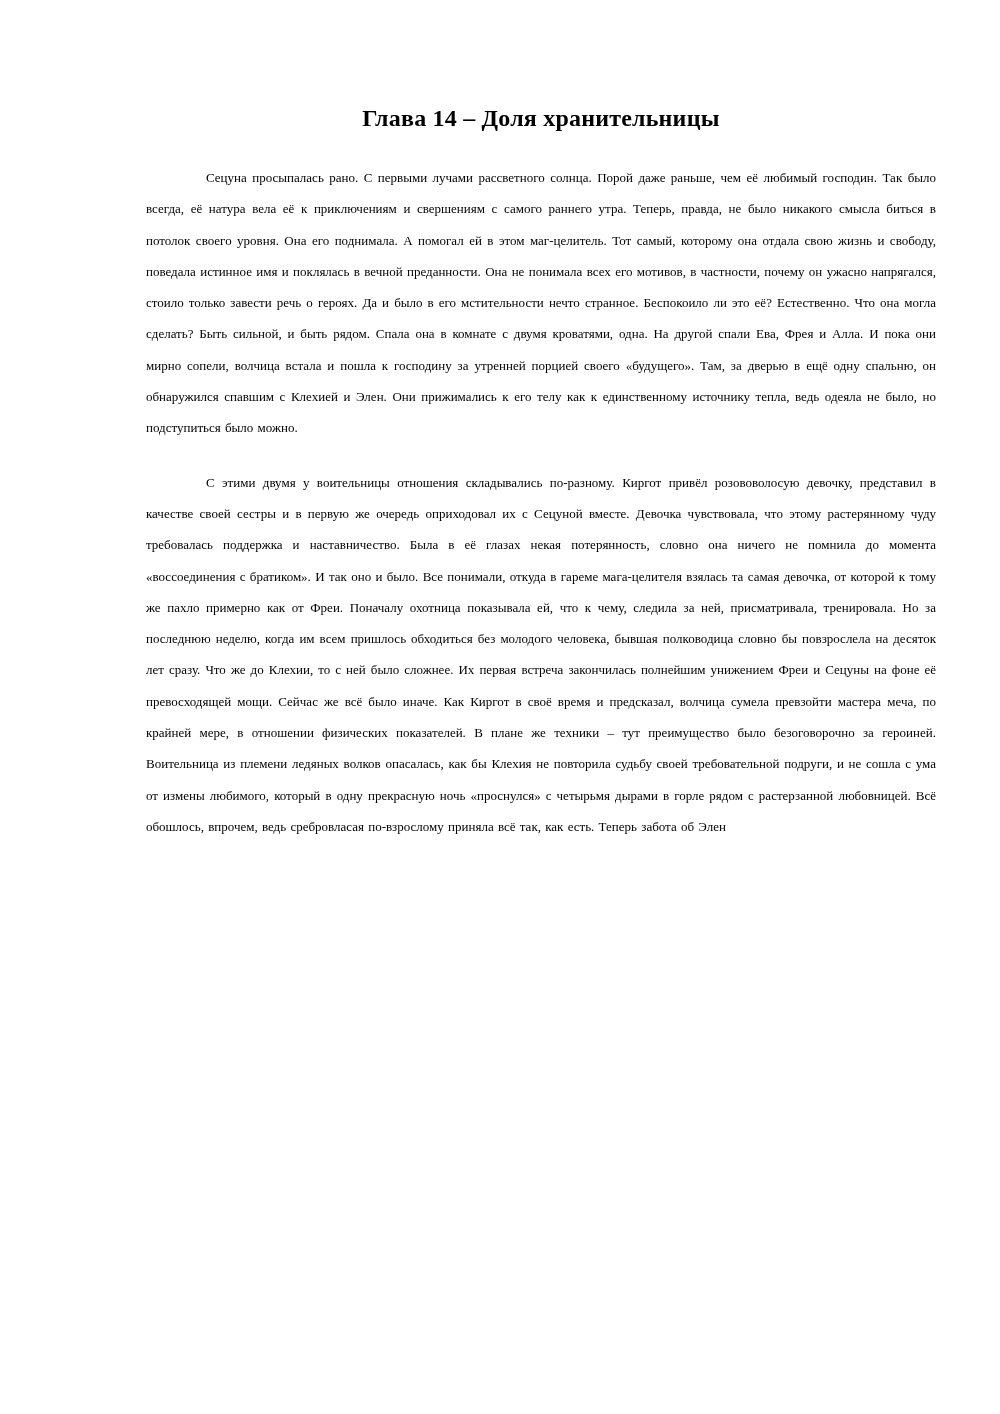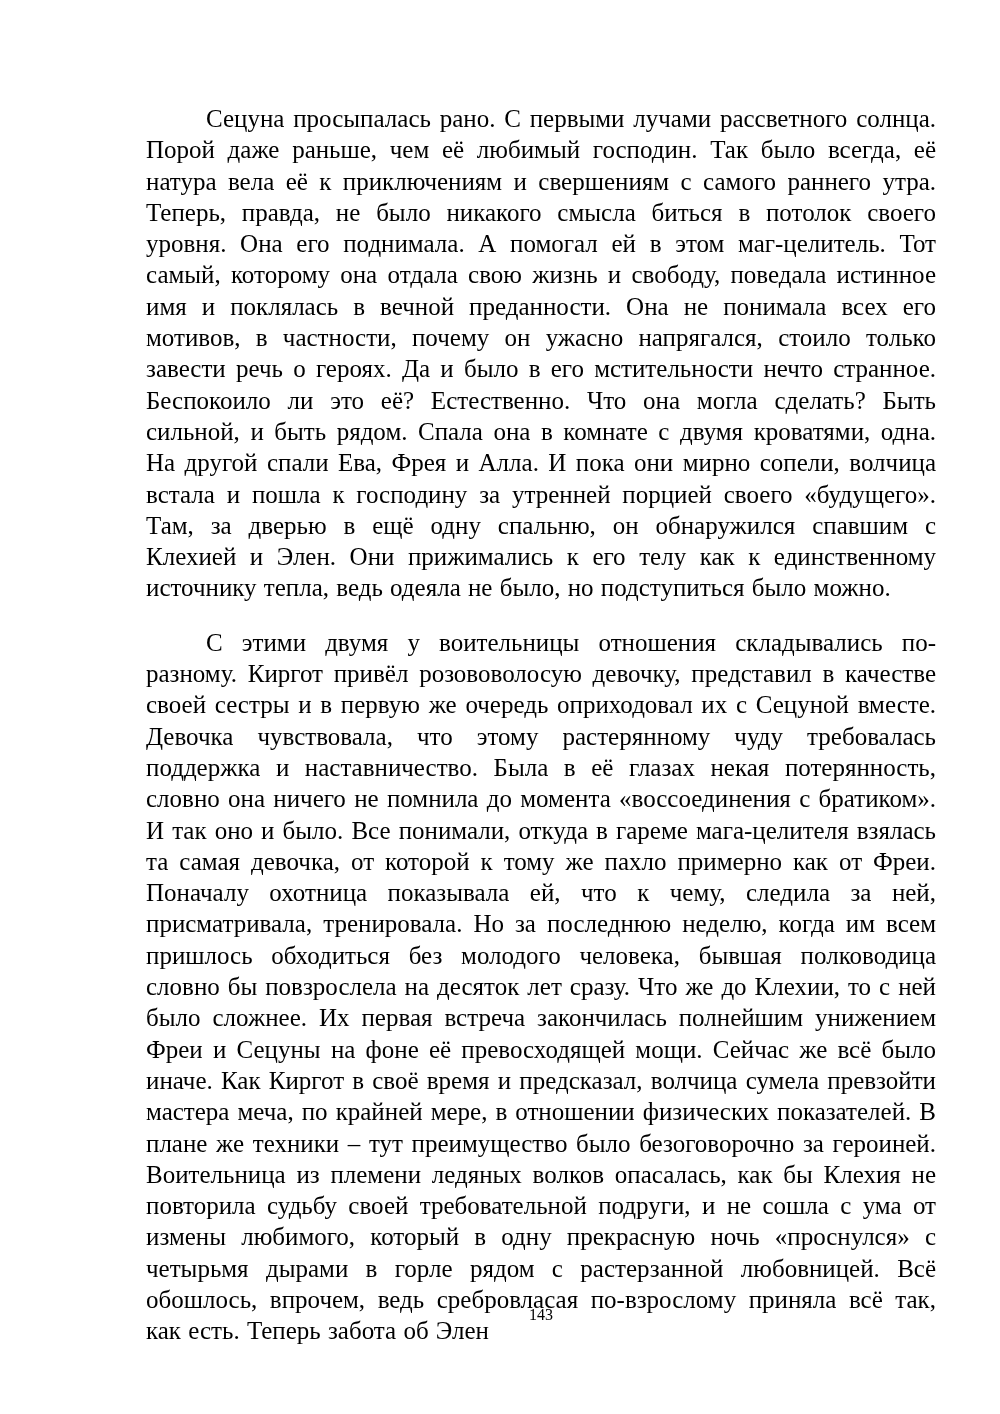--- a/index.html
+++ b/index.html
@@ -21,21 +21,21 @@
   .chapter-title {
     margin: 0 0 29px 0;
     font-size: 24px;
     line-height: 30px;
     font-weight: bold;
     text-align: center;
     letter-spacing: 0.2px;
   }
   .body-para {
     margin: 0;
-    font-size: 25px;
+    font-size: 13px;
     line-height: 31.3px;
     text-align: justify;
     text-indent: 60px;
     word-spacing: 1px;
     hyphens: none;
   }
   .body-para + .body-para {
     margin-top: 23px;
   }
   .page-number {
@@ -45,19 +45,19 @@
     width: 790px;
     text-align: center;
     font-size: 16px;
     line-height: 20px;
   }
 </style>
 </head>
 <body>
 
 <div class="page">
+  <h1 class="chapter-title">Глава 14 – Доля хранительницы</h1>
 
   <p class="body-para">Сецуна просыпалась рано. С первыми лучами рассветного солнца. Порой даже раньше, чем её любимый господин. Так было всегда, её натура вела её к приключениям и свершениям с самого раннего утра. Теперь, правда, не было никакого смысла биться в потолок своего уровня. Она его поднимала. А помогал ей в этом маг-целитель. Тот самый, которому она отдала свою жизнь и свободу, поведала истинное имя и поклялась в вечной преданности. Она не понимала всех его мотивов, в частности, почему он ужасно напрягался, стоило только завести речь о героях. Да и было в его мстительности нечто странное. Беспокоило ли это её? Естественно. Что она могла сделать? Быть сильной, и быть рядом. Спала она в комнате с двумя кроватями, одна. На другой спали Ева, Фрея и Алла. И пока они мирно сопели, волчица встала и пошла к господину за утренней порцией своего «будущего». Там, за дверью в ещё одну спальню, он обнаружился спавшим с Клехией и Элен. Они прижимались к его телу как к единственному источнику тепла, ведь одеяла не было, но подступиться было можно.</p>
 
   <p class="body-para">С этими двумя у воительницы отношения складывались по-разному. Киргот привёл розововолосую девочку, представил в качестве своей сестры и в первую же очередь оприходовал их с Сецуной вместе. Девочка чувствовала, что этому растерянному чуду требовалась поддержка и наставничество. Была в её глазах некая потерянность, словно она ничего не помнила до момента «воссоединения с братиком». И так оно и было. Все понимали, откуда в гареме мага-целителя взялась та самая девочка, от которой к тому же пахло примерно как от Фреи. Поначалу охотница показывала ей, что к чему, следила за ней, присматривала, тренировала. Но за последнюю неделю, когда им всем пришлось обходиться без молодого человека, бывшая полководица словно бы повзрослела на десяток лет сразу. Что же до Клехии, то с ней было сложнее. Их первая встреча закончилась полнейшим унижением Фреи и Сецуны на фоне её превосходящей мощи. Сейчас же всё было иначе. Как Киргот в своё время и предсказал, волчица сумела превзойти мастера меча, по крайней мере, в отношении физических показателей. В плане же техники – тут преимущество было безоговорочно за героиней. Воительница из племени ледяных волков опасалась, как бы Клехия не повторила судьбу своей требовательной подруги, и не сошла с ума от измены любимого, который в одну прекрасную ночь «проснулся» с четырьмя дырами в горле рядом с растерзанной любовницей. Всё обошлось, впрочем, ведь сребровласая по-взрослому приняла всё так, как есть. Теперь забота об Элен</p>
 
-  <div class="page-number">143</div>
 </div>
 
 </body></html>

